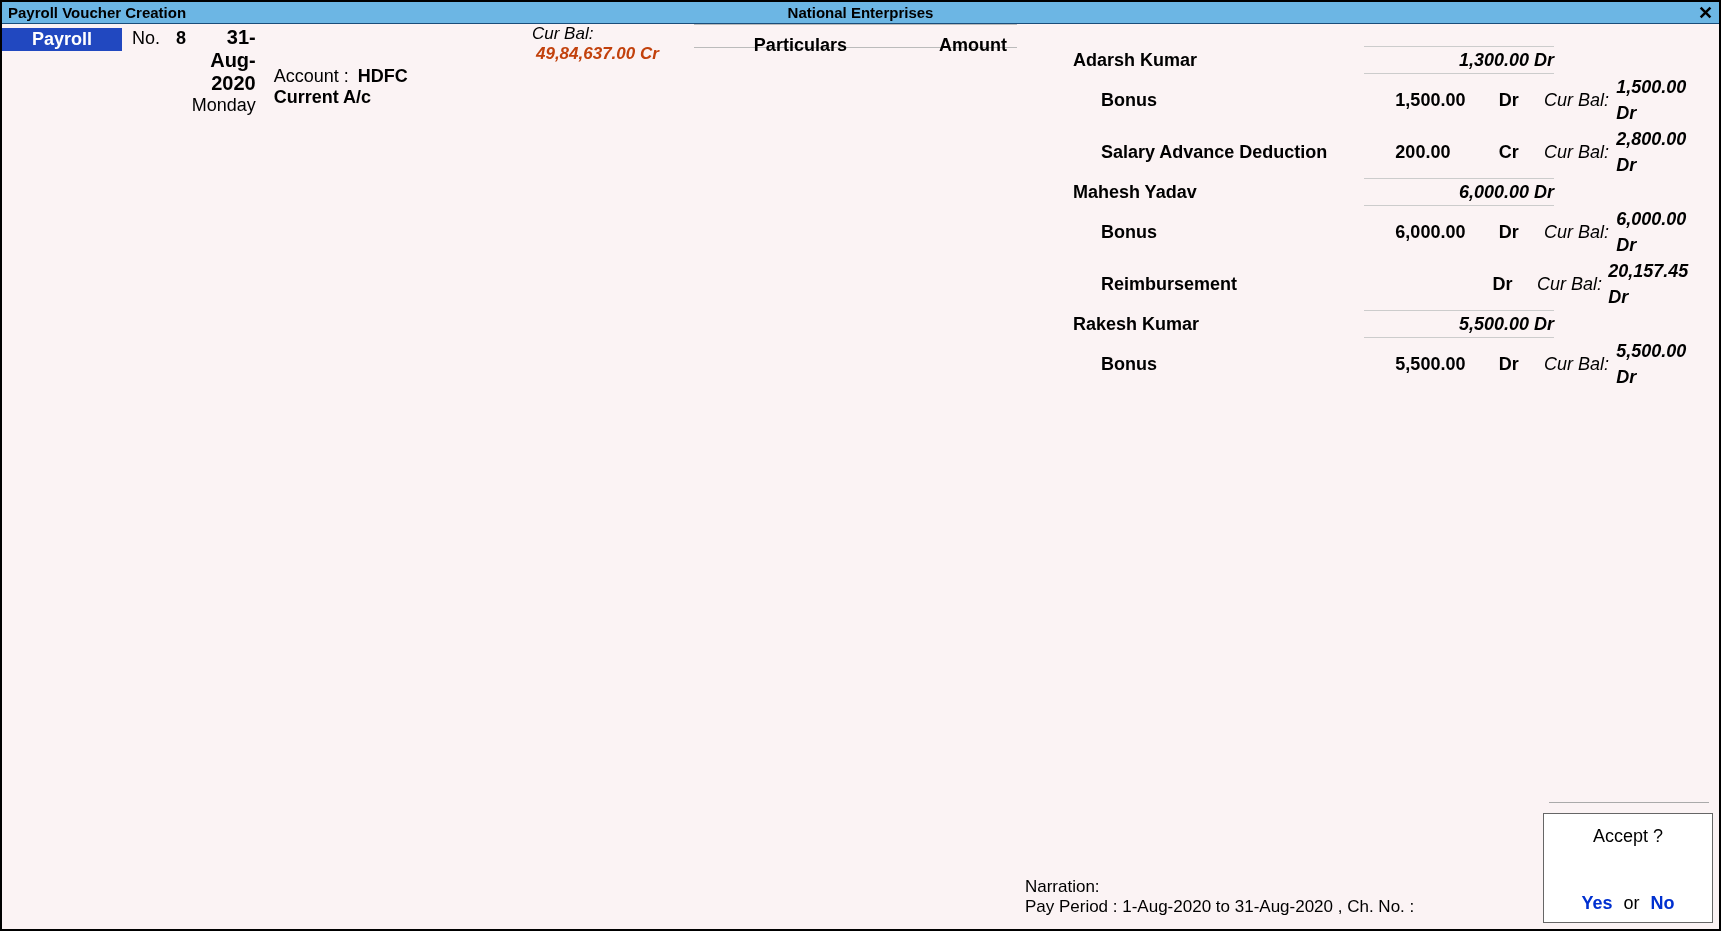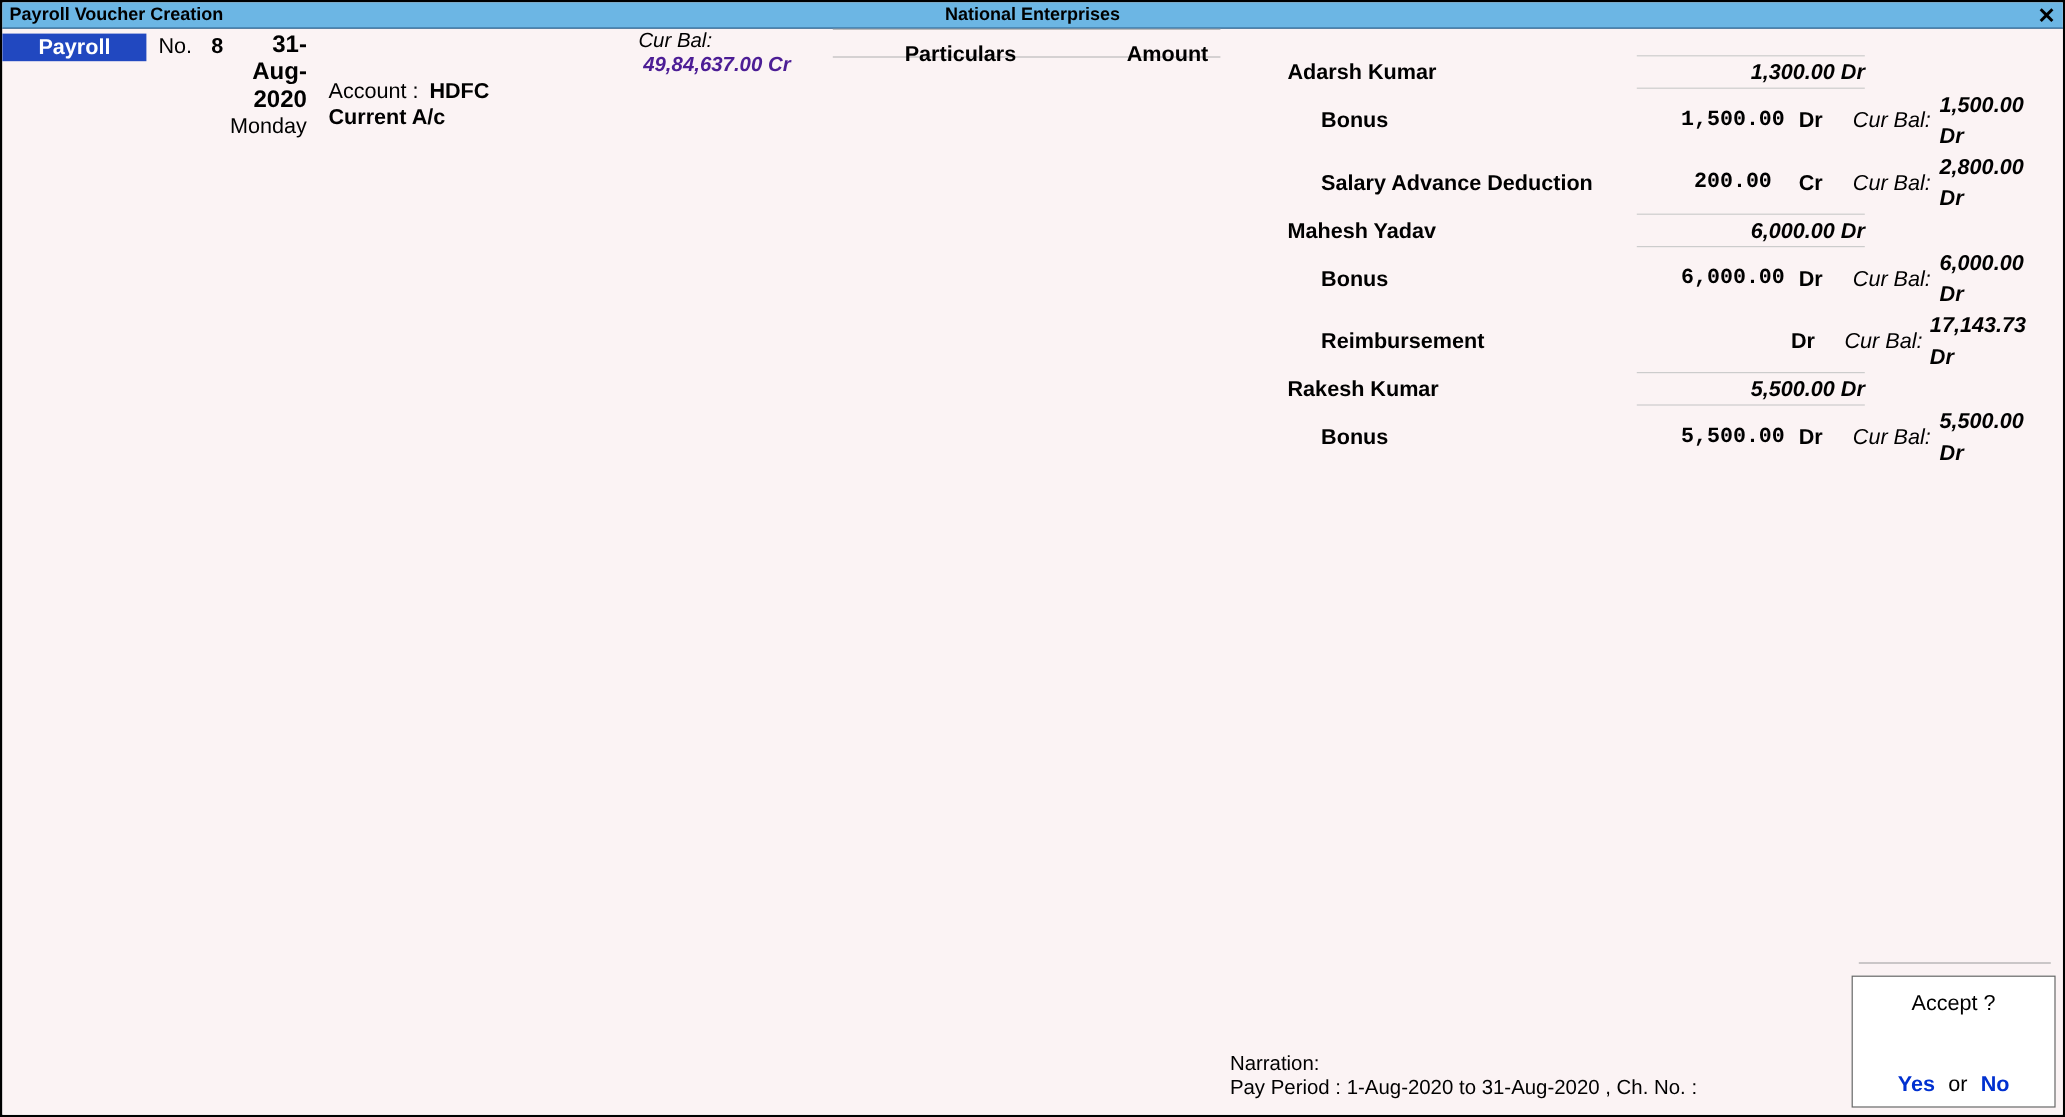--- a/index.html
+++ b/index.html
@@ -59,21 +59,21 @@
 .no-label { margin-left: 10px; font-size: 18px; padding-top:2px;}
 .no-value { margin-left: 16px; font-weight: bold; font-size: 18px; padding-top:2px;}
 .date-block { margin-left: auto; text-align: right; padding-right: 2px;}
 .date-value { font-weight: bold; font-size: 20px; }
 .day-value { font-size: 18px; }
 .account-row { padding: 42px 0 0 6px; font-size: 18px;}
 .account-label { }
 .account-name { font-weight: bold; margin-left: 4px;}
 .curbal-row { padding-left: 60px; font-size: 17px;}
 .curbal-label { font-style: italic;}
-.curbal-value { color: #4c1d95; font-weight: bold; font-style: italic; margin-left: 4px; margin-top: 26px;}
+.curbal-value { color: #c2410c; font-weight: bold; font-style: italic; margin-left: 4px; margin-top: 26px;}
 .header-row {
   border-top: 1px solid #bbb;
   border-bottom: 1px solid #bbb;
   display: flex;
   padding: 18px 10px 0 60px;
   font-weight: bold;
   font-size: 18px;
   height: 24px;
   align-items: center;
 }
@@ -86,21 +86,21 @@
   width: 160px; text-align: right; font-weight: bold; font-style: italic;
   border-top: 1px solid #ccc; border-bottom: 1px solid #ccc;
 }
 .emp-name { font-weight: bold; padding-left: 50px; flex:1;}
 .emp-amount {
   width: 190px; text-align: right; font-weight: bold; font-style: italic;
   border-top: 1px solid #ccc; border-bottom: 1px solid #ccc;
   margin-right: 155px;
 }
 .payhead-name { font-weight: bold; padding-left: 78px; width: 380px;}
-.payhead-amt { width: 100px; text-align: center; font-weight: bold; font-family: Liberation Mono, monospace;}
+.payhead-amt { width: 100px; text-align: left; font-weight: bold;}
 .payhead-drcr { width: 40px; padding-left: 6px; font-weight: bold;}
 .payhead-curbal-label { font-style: italic; width: 80px; padding-left: 12px;}
 .payhead-curbal-value { font-style: italic; font-weight: bold; padding-left: 6px;}
 .narration-block { position:absolute; bottom: 12px; left: 8px; font-size:17px;}
 .total-lines {
   position: absolute; right: 10px; bottom: 95px; width: 160px;
 }
 .total-lines .line { border-top:1px solid #aaa; height:6px; margin-bottom:10px;}
 .accept-dialog {
   position: absolute;
@@ -183,21 +183,21 @@
             <span class="payhead-amt">6,000.00</span>
             <span class="payhead-drcr">Dr</span>
             <span class="payhead-curbal-label">Cur Bal:</span>
             <span class="payhead-curbal-value">6,000.00 Dr</span>
           </div>
           <div class="row">
             <span class="payhead-name">Reimbursement</span>
             <span class="payhead-amt"></span>
             <span class="payhead-drcr">Dr</span>
             <span class="payhead-curbal-label">Cur Bal:</span>
-            <span class="payhead-curbal-value">17,143.73 Dr</span>
+            <span class="payhead-curbal-value">20,157.45 Dr</span>
           </div>
           <div class="row">
             <span class="emp-name">Rakesh Kumar</span>
             <span class="emp-amount">5,500.00 Dr</span>
           </div>
           <div class="row">
             <span class="payhead-name">Bonus</span>
             <span class="payhead-amt">5,500.00</span>
             <span class="payhead-drcr">Dr</span>
             <span class="payhead-curbal-label">Cur Bal:</span>

